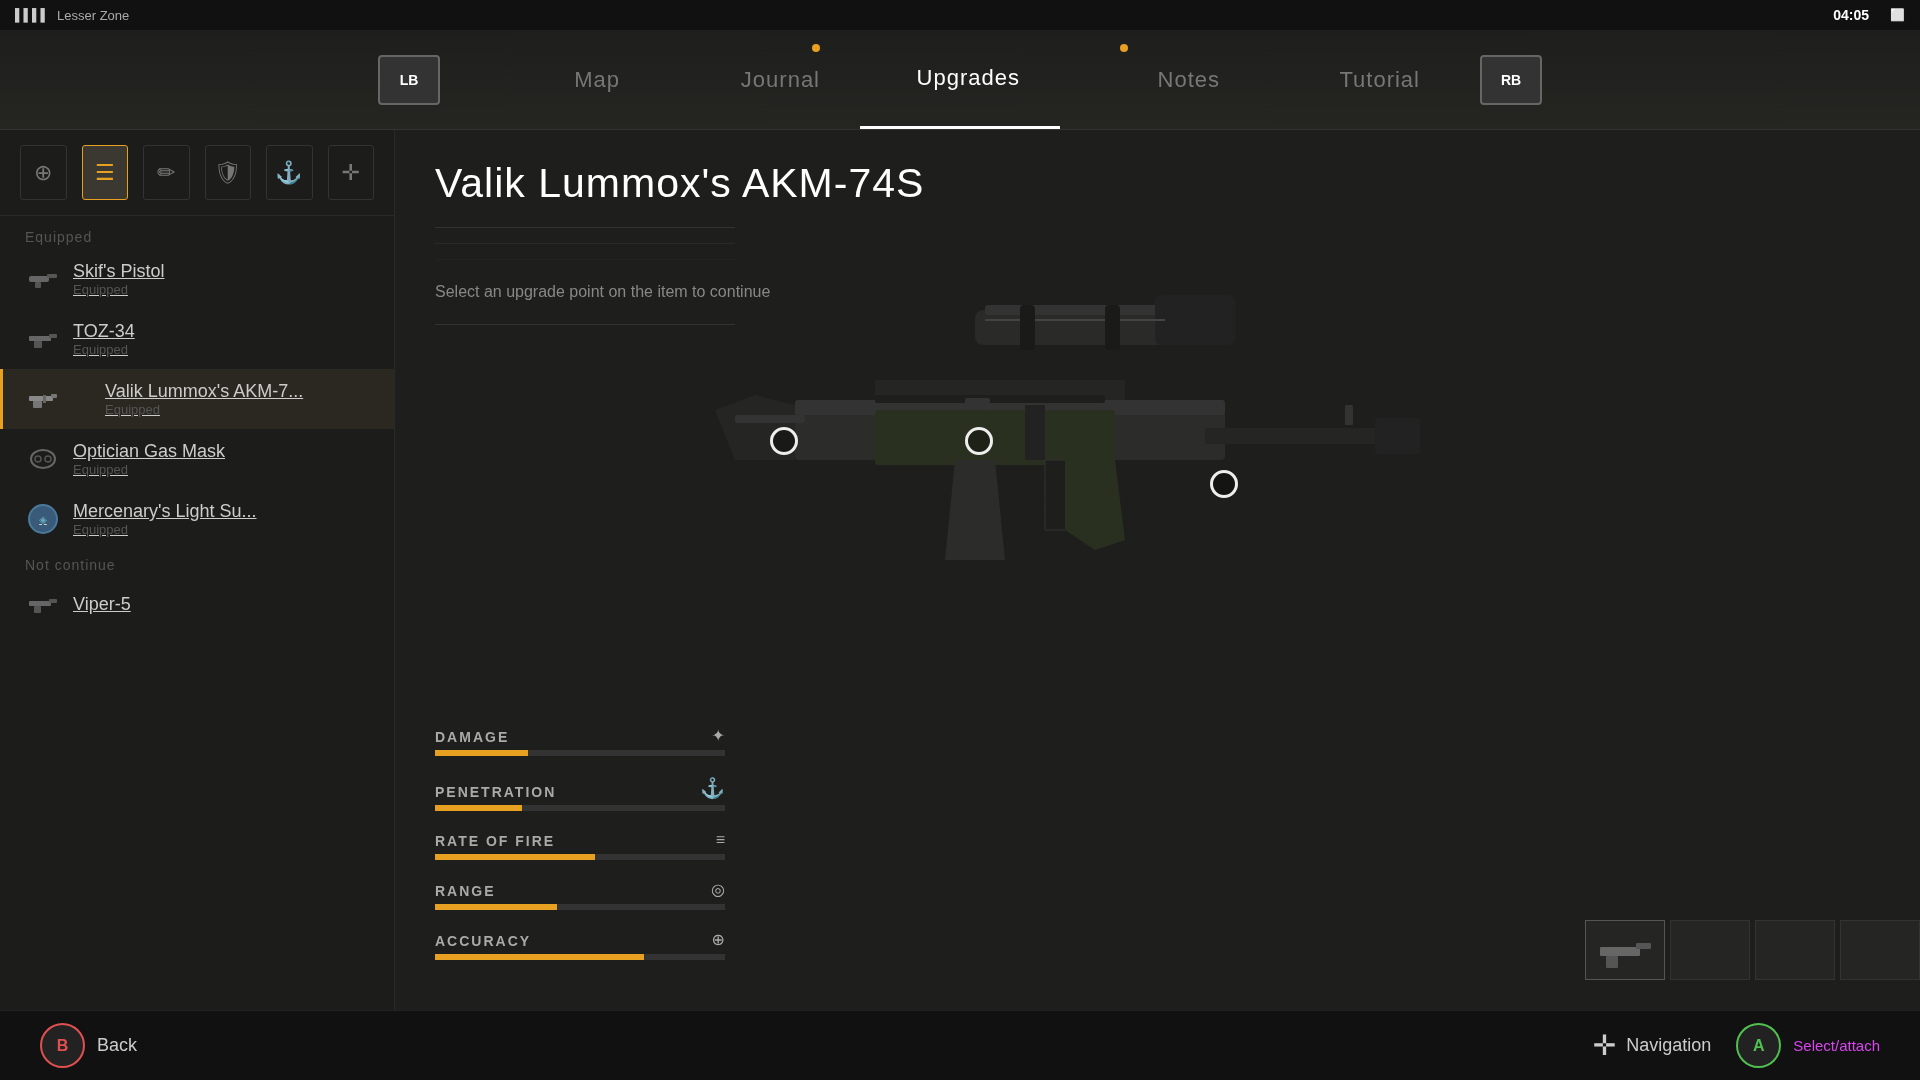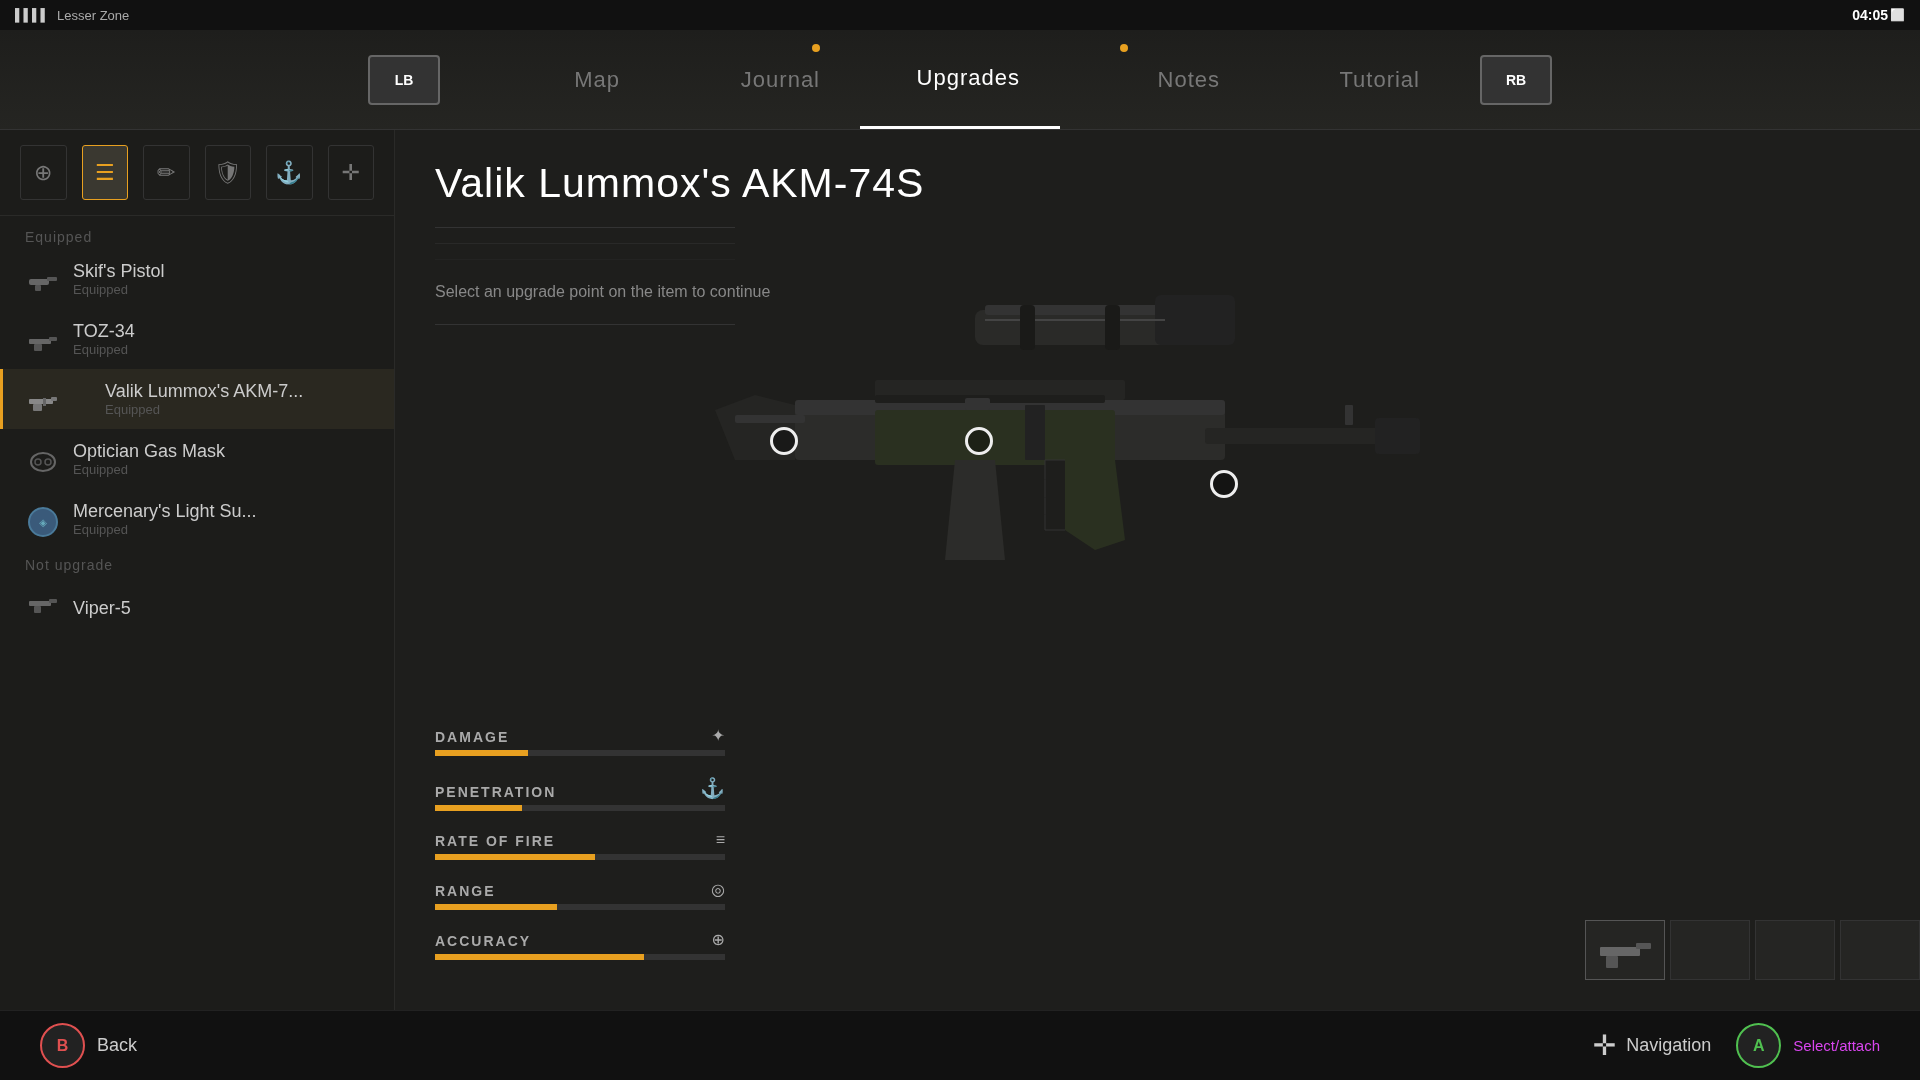--- a/index.html
+++ b/index.html
@@ -31,21 +31,21 @@
       display: flex;
       align-items: center;
       gap: 8px;
       color: #aaa;
       font-size: 13px;
     }
     .signal-icon { color: #ccc; font-size: 12px; }
     .top-bar-right {
       display: flex;
       align-items: center;
-      gap: 2px;
+      gap: 21px;
     }
 
     
     .nav-tabs {
       position: absolute;
       top: 30px;
       left: 0;
       right: 0;
       height: 100px;
       background: linear-gradient(to bottom, #1e1e1c, #252522);
@@ -76,21 +76,21 @@
     }
     .nav-tab-dot {
       width: 8px;
       height: 8px;
       border-radius: 50%;
       background: #e8a020;
       position: absolute;
       top: 14px;
     }
     .nav-btn {
-      width: 72px;
+      width: 62px;
       height: 50px;
       border: 2px solid #666;
       background: #333;
       color: #fff;
       font-size: 14px;
       font-weight: bold;
       display: flex;
       align-items: center;
       justify-content: center;
       border-radius: 4px;
@@ -140,25 +140,26 @@
       padding: 5px 0;
     }
     .section-label {
       color: #555;
       font-size: 14px;
       padding: 8px 25px 4px;
       letter-spacing: 1px;
     }
     .equipment-item {
       display: flex;
-      align-items: flex-end;
+      align-items: center;
       padding: 12px 25px;
       cursor: pointer;
       position: relative;
       border-left: 3px solid transparent;
+      text-decoration: underline;
     }
     .equipment-item.active {
       background: #2a2820;
       border-left-color: #e8a020;
       gap: 32px;
     }
     .item-icon {
       width: 30px;
       height: 30px;
       display: flex;
@@ -426,21 +427,21 @@
         <div class="item-circle-icon" style="background:#3a5a7a;border-color:#4a7a9a;">
           <span style="color:#6ab;font-size:10px;">◈</span>
         </div>
       </div>
       <div>
         <div class="item-name">Mercenary's Light Su...</div>
         <div class="item-status">Equipped</div>
       </div>
     </div>
 
-    <div class="section-label">Not upgrade</div>
+    <div class="section-label">Not continue</div>
 
     <div class="equipment-item">
       <div class="item-icon">
         <svg width="28" height="18" viewBox="0 0 28 18" fill="none">
           <rect x="0" y="6" width="22" height="5" rx="1" fill="#666"></rect>
           <rect x="20" y="4" width="8" height="4" rx="1" fill="#555"></rect>
           <rect x="5" y="11" width="7" height="7" rx="1" fill="#555"></rect>
         </svg>
       </div>
       <div>

